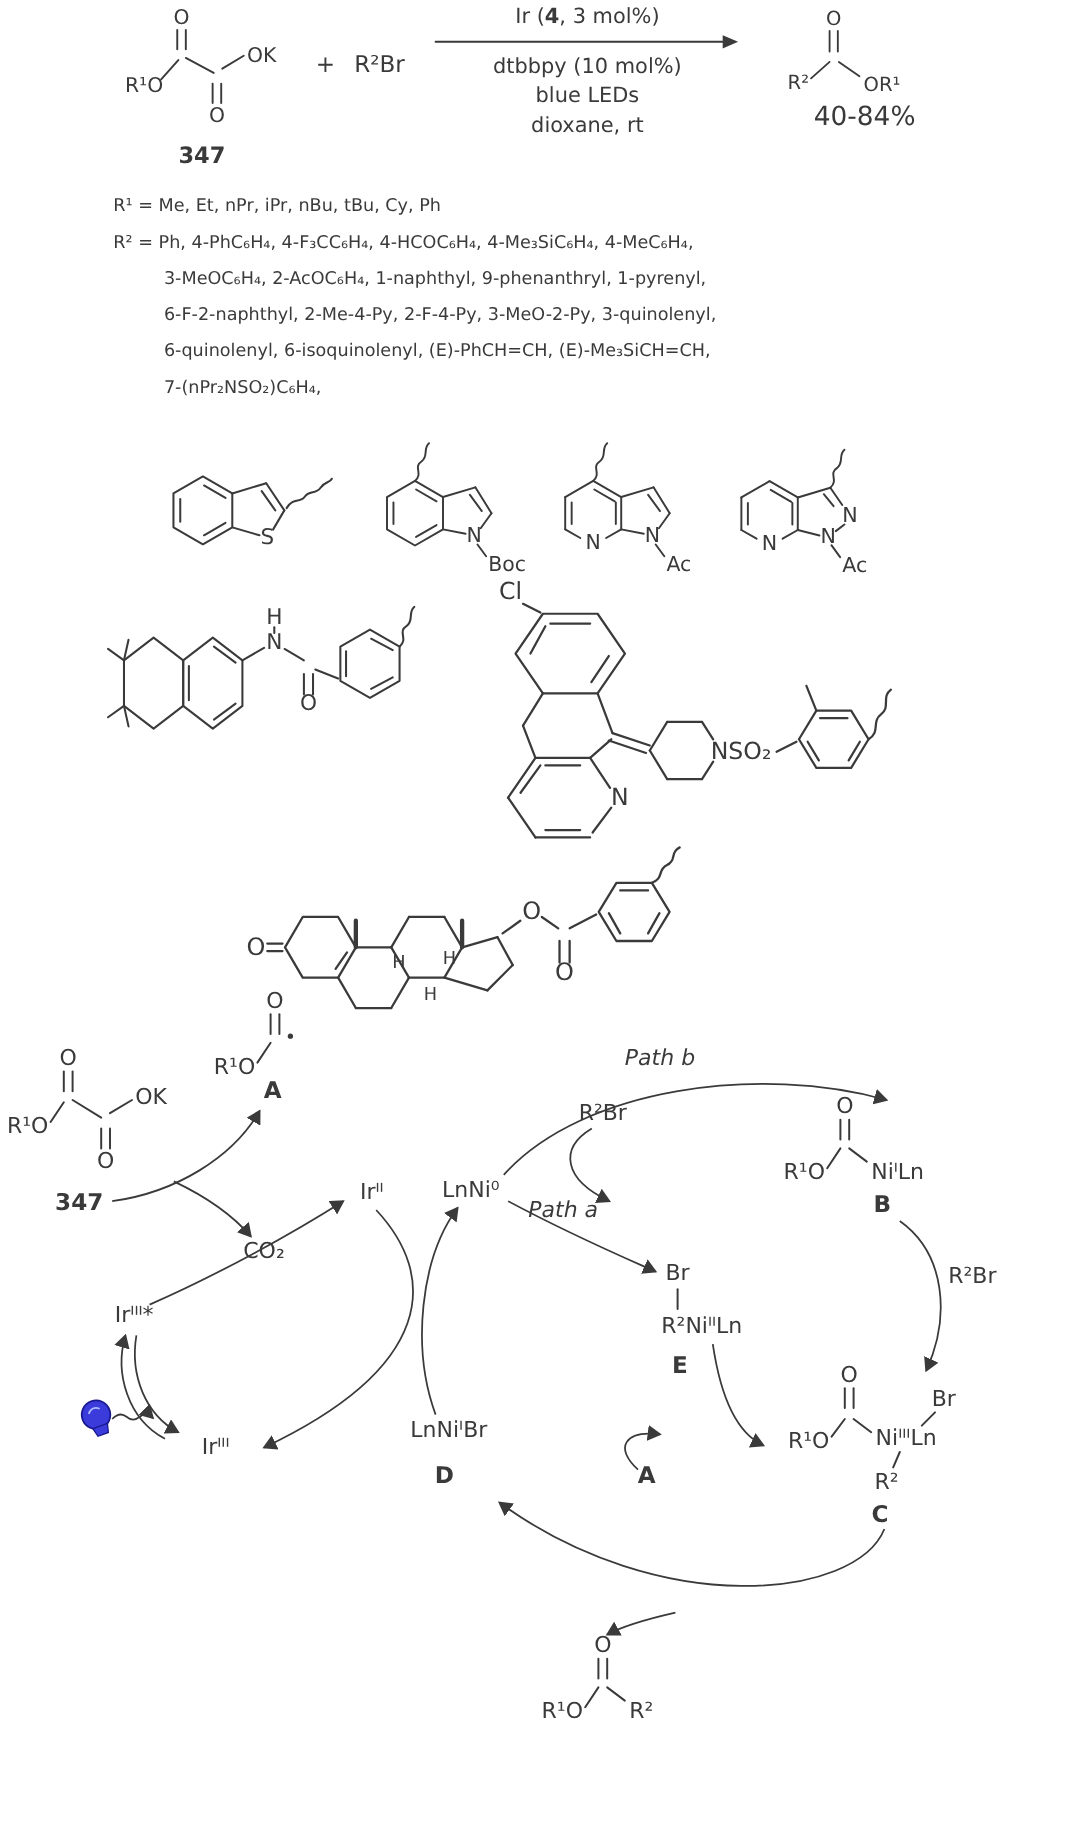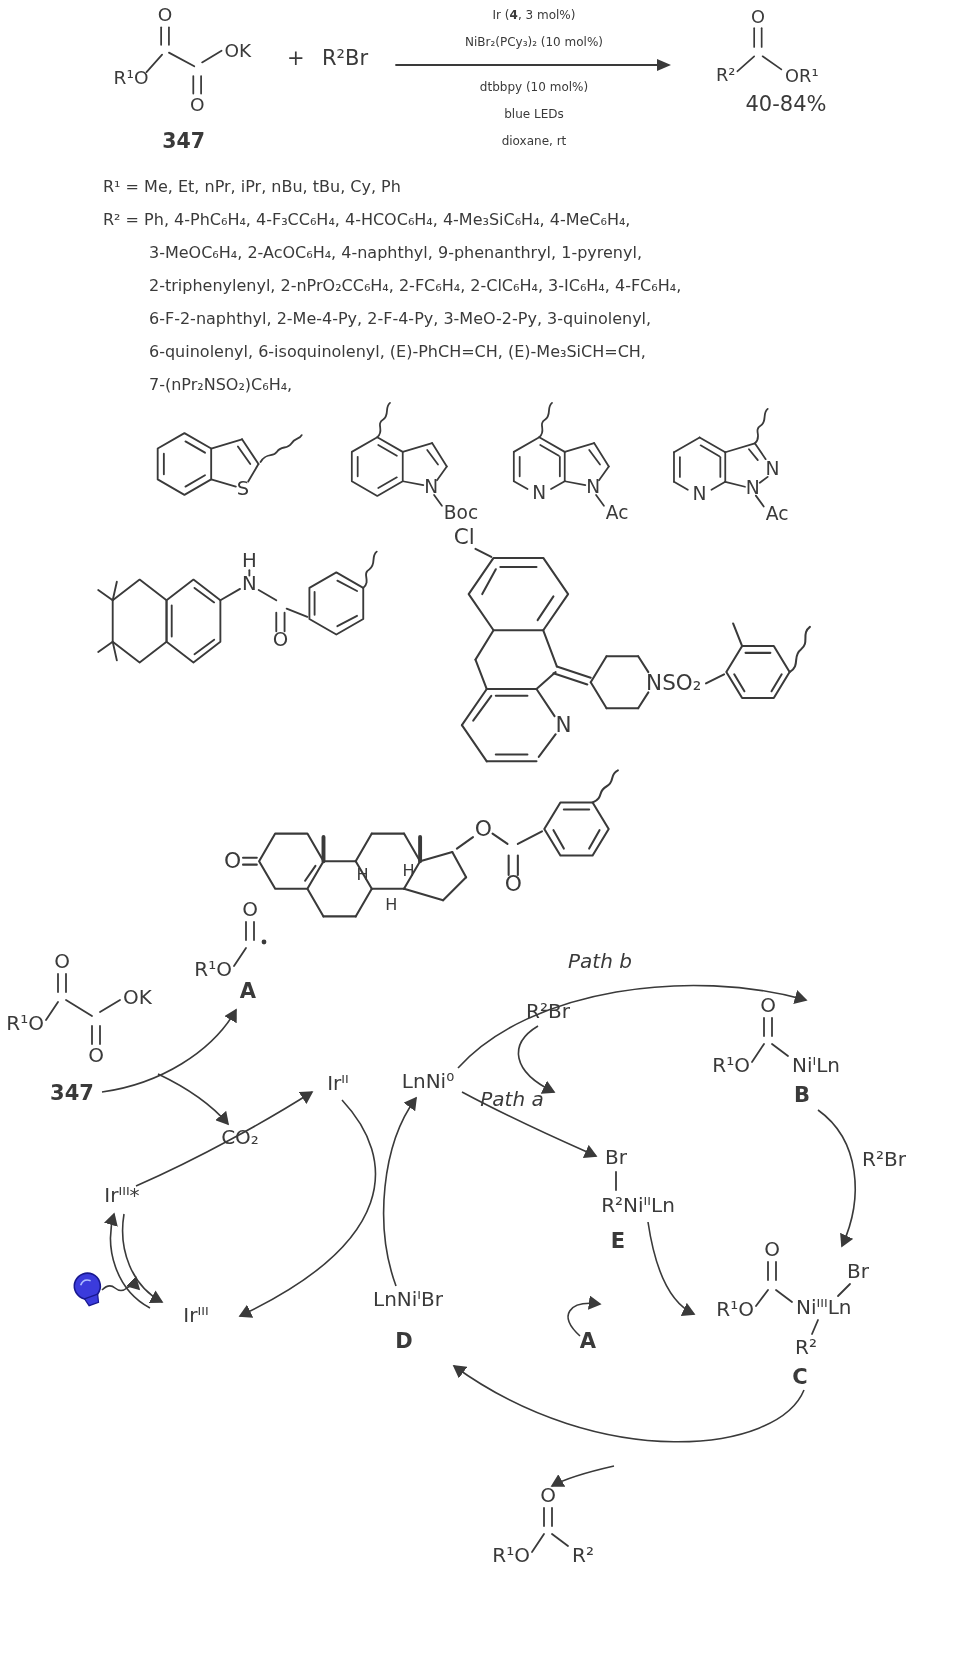--- a/index.html
+++ b/index.html
@@ -9,25 +9,25 @@
   .bd{stroke:#3a3a3a;stroke-width:1.8;fill:none;stroke-linecap:round;stroke-linejoin:round}
   .ar{stroke:#3a3a3a;stroke-width:1.6;fill:none}
   .wedge{stroke:#3a3a3a;stroke-width:3.4;fill:none;stroke-linecap:round}
   svg{display:block;overflow:visible}
   svg text{fill:#3a3a3a;font-size:19px;stroke:none;font-family:"DejaVu Sans",sans-serif}
   text.lb{font-size:20px}
   text.bold{font-weight:bold;font-size:21px}
   text.ital{font-style:italic;font-size:20px}
   text.small{font-size:14px}
   .cond-block{width:276px;text-align:center}
-  .cond-line{height:27px;font-size:12px;line-height:26px}
+  .cond-line{height:27px;font-size:19px;line-height:26px}
   .scope-block{font-size:16px;line-height:33px;white-space:nowrap}
   .scope-line.ind{padding-left:46px}
   .plus,.r2br{font-size:21px}
-  .yield{text-align:center;font-size:21px}
+  .yield{text-align:center;font-size:24px}
 </style>
 </head>
 <body>
 
 <div class="page">
 
   <svg class="abs" style="left:88px;top:0" width="195" height="154" viewBox="0 0 200 158">
     <g>
       <line class="bd" x1="75" y1="28" x2="75" y2="46"></line>
       <line class="bd" x1="83" y1="28" x2="83" y2="46"></line>
@@ -42,21 +42,20 @@
     <text x="112" y="114" text-anchor="middle">O</text>
     <text x="140" y="58" text-anchor="start">OK</text>
     <text class="bold" x="98" y="152" text-anchor="middle">347</text>
   </svg>
 
   <div class="abs plus" style="left:287px;top:46px">+</div>
   <div class="abs r2br" style="left:322px;top:46px">R²Br</div>
 
   <div class="abs cond-block" style="left:396px;top:2px">
     <div class="cond-line"><span>Ir (</span><b>4</b><span>, 3 mol%)</span></div>
-    <div class="cond-line">NiBr₂(PCy₃)₂ (10 mol%)</div>
     <svg width="276" height="18" viewBox="0 0 276 18">
       <line class="bd" x1="0" y1="9" x2="261" y2="9"></line>
       <polygon points="261,3 275,9 261,15" fill="#3a3a3a"></polygon>
     </svg>
     <div class="cond-line">dtbbpy (10 mol%)</div>
     <div class="cond-line">blue LEDs</div>
     <div class="cond-line">dioxane, rt</div>
   </div>
 
   <svg class="abs" style="left:692px;top:2px" width="188" height="117" viewBox="0 0 200 125">
@@ -68,22 +67,21 @@
     </g>
     <text x="70" y="22" text-anchor="middle">O</text>
     <text x="46" y="84" text-anchor="end">R²</text>
     <text x="99" y="86" text-anchor="start">OR¹</text>
   </svg>
   <div class="abs yield" style="left:692px;top:92px;width:188px">40-84%</div>
 
   <div class="abs scope-block" style="left:103px;top:170px">
     <div class="scope-line">R¹ = Me, Et, nPr, iPr, nBu, tBu, Cy, Ph</div>
     <div class="scope-line">R² = Ph, 4-PhC₆H₄, 4-F₃CC₆H₄, 4-HCOC₆H₄, 4-Me₃SiC₆H₄, 4-MeC₆H₄,</div>
-    <div class="scope-line ind">3-MeOC₆H₄, 2-AcOC₆H₄, 4-naphthyl, 9-phenanthryl, 1-pyrenyl,</div>
-    <div class="scope-line ind">2-triphenylenyl, 2-nPrO₂CC₆H₄, 2-FC₆H₄, 2-ClC₆H₄, 3-IC₆H₄, 4-FC₆H₄,</div>
+    <div class="scope-line ind">3-MeOC₆H₄, 2-AcOC₆H₄, 1-naphthyl, 9-phenanthryl, 1-pyrenyl,</div>
     <div class="scope-line ind">6-F-2-naphthyl, 2-Me-4-Py, 2-F-4-Py, 3-MeO-2-Py, 3-quinolenyl,</div>
     <div class="scope-line ind">6-quinolenyl, 6-isoquinolenyl, (E)-PhCH=CH, (E)-Me₃SiCH=CH,</div>
     <div class="scope-line ind">7-(nPr₂NSO₂)C₆H₄,</div>
   </div>
 
   <svg class="abs" style="left:133px;top:400px" width="180" height="129" viewBox="0 0 175 125">
     <g>
       <path class="bd" d="M24,47 L50,32 L76,47 L76,77 L50,92 L24,77 Z"></path>
       <line class="bd" x1="30" y1="52" x2="30" y2="72"></line>
       <line class="bd" x1="51" y1="40" x2="70" y2="51"></line>

